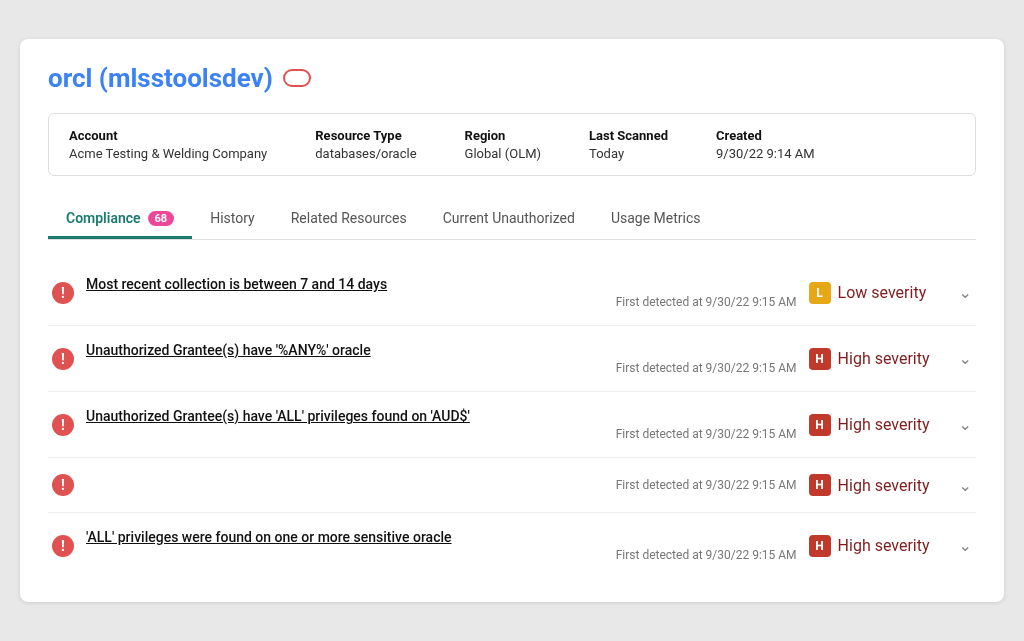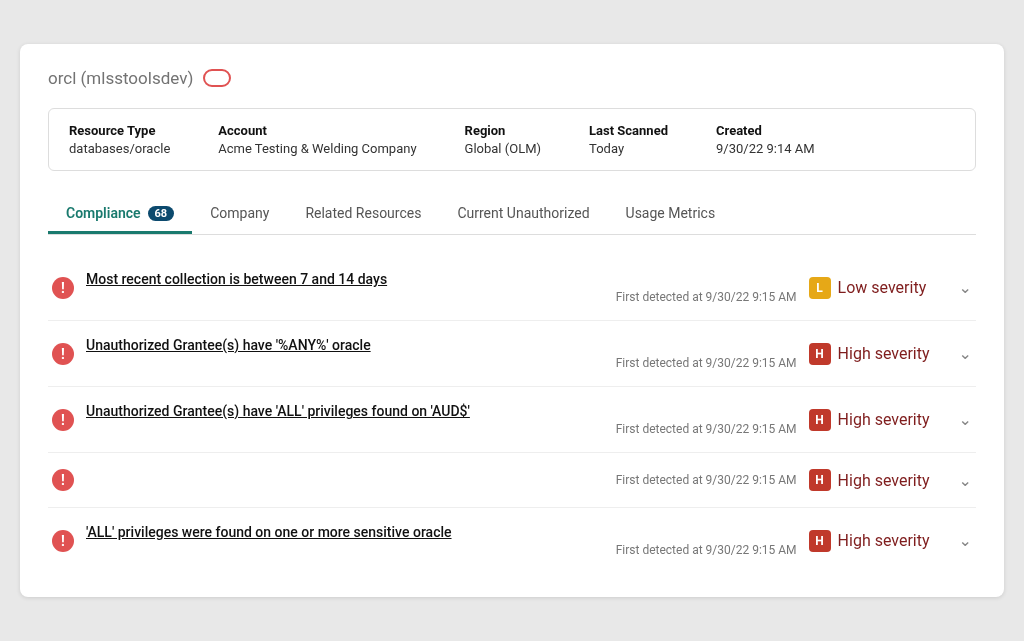--- a/index.html
+++ b/index.html
@@ -20,23 +20,23 @@
       padding: 24px 28px;
       box-shadow: 0 1px 4px rgba(0,0,0,0.12);
     }
     .page-title {
       display: flex;
       align-items: center;
       gap: 10px;
       margin-bottom: 20px;
     }
     .page-title h1 {
-      font-size: 17px;
-      font-weight: 400;
-      color: #737373;
+      font-size: 26px;
+      font-weight: 700;
+      color: #3b82f6;
     }
     .status-pill {
       display: inline-block;
       border: 2px solid #e05252;
       border-radius: 12px;
       width: 28px;
       height: 18px;
     }
     .info-bar {
       border: 1px solid #ddd;
@@ -75,21 +75,21 @@
       align-items: center;
       gap: 7px;
       white-space: nowrap;
     }
     .tab.active {
       color: #1a7a6e;
       border-bottom: 3px solid #1a7a6e;
       font-weight: 600;
     }
     .tab-badge {
-      background: #0c4a6e;
+      background: #ec4899;
       color: #fff;
       border-radius: 12px;
       font-size: 11px;
       font-weight: 700;
       padding: 1px 7px;
     }
     .compliance-list {
       display: flex;
       flex-direction: column;
       gap: 0;
@@ -174,26 +174,26 @@
 <body>
 
 <div class="card">
   <div class="page-title">
     <h1>orcl (mlsstoolsdev)</h1>
     <span class="status-pill"></span>
   </div>
 
   <div class="info-bar">
     <div class="info-item">
+      <span class="info-label">Account</span>
+      <span class="info-value">Acme Testing &amp; Welding Company</span>
+    </div>
+    <div class="info-item">
       <span class="info-label">Resource Type</span>
       <span class="info-value">databases/oracle</span>
-    </div>
-    <div class="info-item">
-      <span class="info-label">Account</span>
-      <span class="info-value">Acme Testing &amp; Welding Company</span>
     </div>
     <div class="info-item">
       <span class="info-label">Region</span>
       <span class="info-value">Global (OLM)</span>
     </div>
     <div class="info-item">
       <span class="info-label">Last Scanned</span>
       <span class="info-value">Today</span>
     </div>
     <div class="info-item">
@@ -201,21 +201,21 @@
       <span class="info-value">9/30/22 9:14 AM</span>
     </div>
   </div>
 
   <div class="tabs">
     <div class="tab active">
       <span>Compliance</span>
       <span class="tab-badge">68</span>
     </div>
     <div class="tab">
-      <span>Company</span>
+      <span>History</span>
     </div>
     <div class="tab">
       <span>Related Resources</span>
     </div>
     <div class="tab">
       <span>Current Unauthorized</span>
     </div>
     <div class="tab">
       <span>Usage Metrics</span>
     </div>

